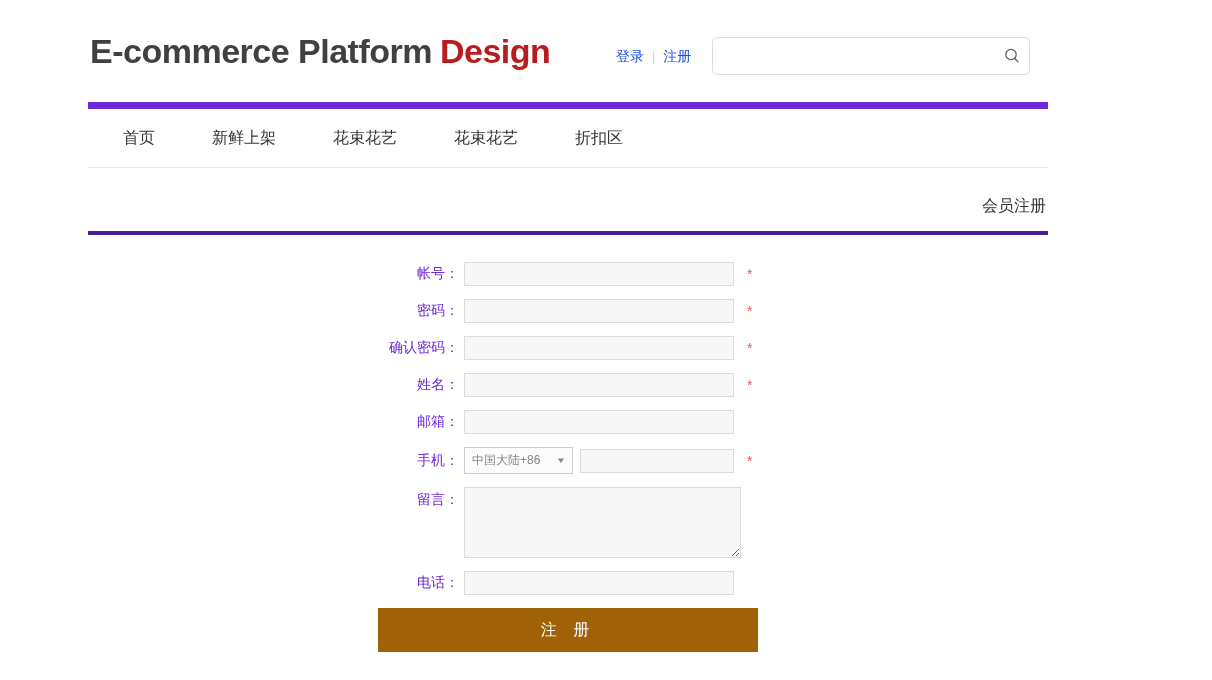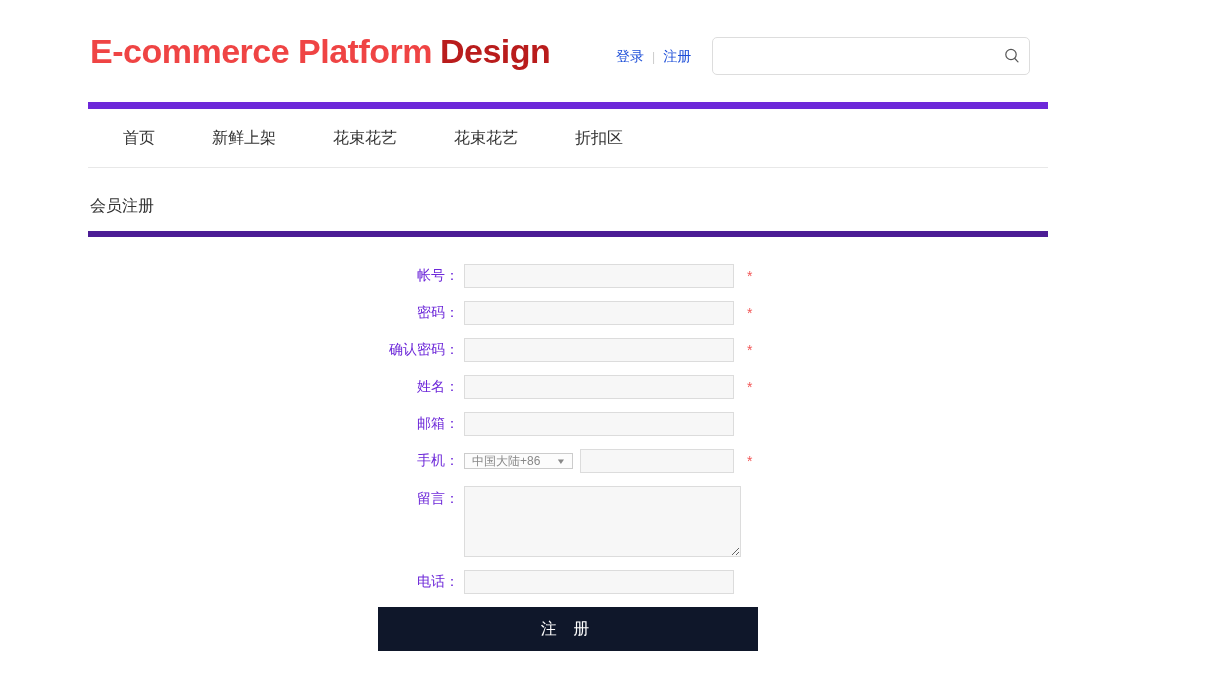--- a/index.html
+++ b/index.html
@@ -22,21 +22,21 @@
   }
   .logo {
     position: absolute;
     left: 2px; top: 32px;
     font-size: 34px;
     font-weight: bold;
     letter-spacing: -0.5px;
     white-space: nowrap;
     cursor: pointer;
   }
-  .logo .logo-primary { color: #ef4444; }
+  .logo .logo-primary { color: #404040; }
   .logo .logo-secondary { color: #b91c1c; margin-left: 8px; }
   .auth-links {
     position: absolute;
     left: 528px; top: 48px;
     font-size: 14px;
     color: #999999;
     white-space: nowrap;
   }
   .auth-links a {
     color: #1d4ed8;
@@ -93,21 +93,22 @@
     font-size: 16px;
     color: #333333;
     margin-right: 57px;
     cursor: pointer;
     white-space: nowrap;
   }
 
   
   .section-title-wrap {
     padding-top: 28px;
-    border-bottom: 6px solid #4c1d95;
+    border-bottom: 4px solid #4c1d95;
+    text-align: right;
   }
   .section-title {
     font-size: 16px;
     color: #333333;
     font-weight: normal;
     padding: 0 2px 14px 2px;
   }
 
   
   .reg-form { padding-top: 27px; }
@@ -139,21 +140,21 @@
   }
   .required-star {
     color: #f25555;
     font-size: 14px;
     margin-left: 13px;
     line-height: 1;
   }
   .country-select {
     margin-left: 5px;
     width: 109px;
-    height: 16px;
+    height: 27px;
     background: #fcfcfc;
     border: 1px solid #cccccc;
     display: flex;
     align-items: center;
     justify-content: space-between;
     padding: 0 7px;
     font-size: 12px;
     color: #888888;
     cursor: pointer;
     white-space: nowrap;
@@ -178,21 +179,21 @@
     color: #333;
     outline: none;
     resize: both;
     font-family: "Liberation Sans", "DejaVu Sans", sans-serif;
   }
   .submit-row { margin-top: 13px; }
   .submit-button {
     margin-left: 290px;
     width: 380px;
     height: 44px;
-    background: #0f172a;
+    background: #a16207;
     color: #ffffff;
     border: none;
     font-size: 16px;
     letter-spacing: 6px;
     cursor: pointer;
     font-family: "Liberation Sans", "DejaVu Sans", sans-serif;
   }
 
   
   .footer-rule {

